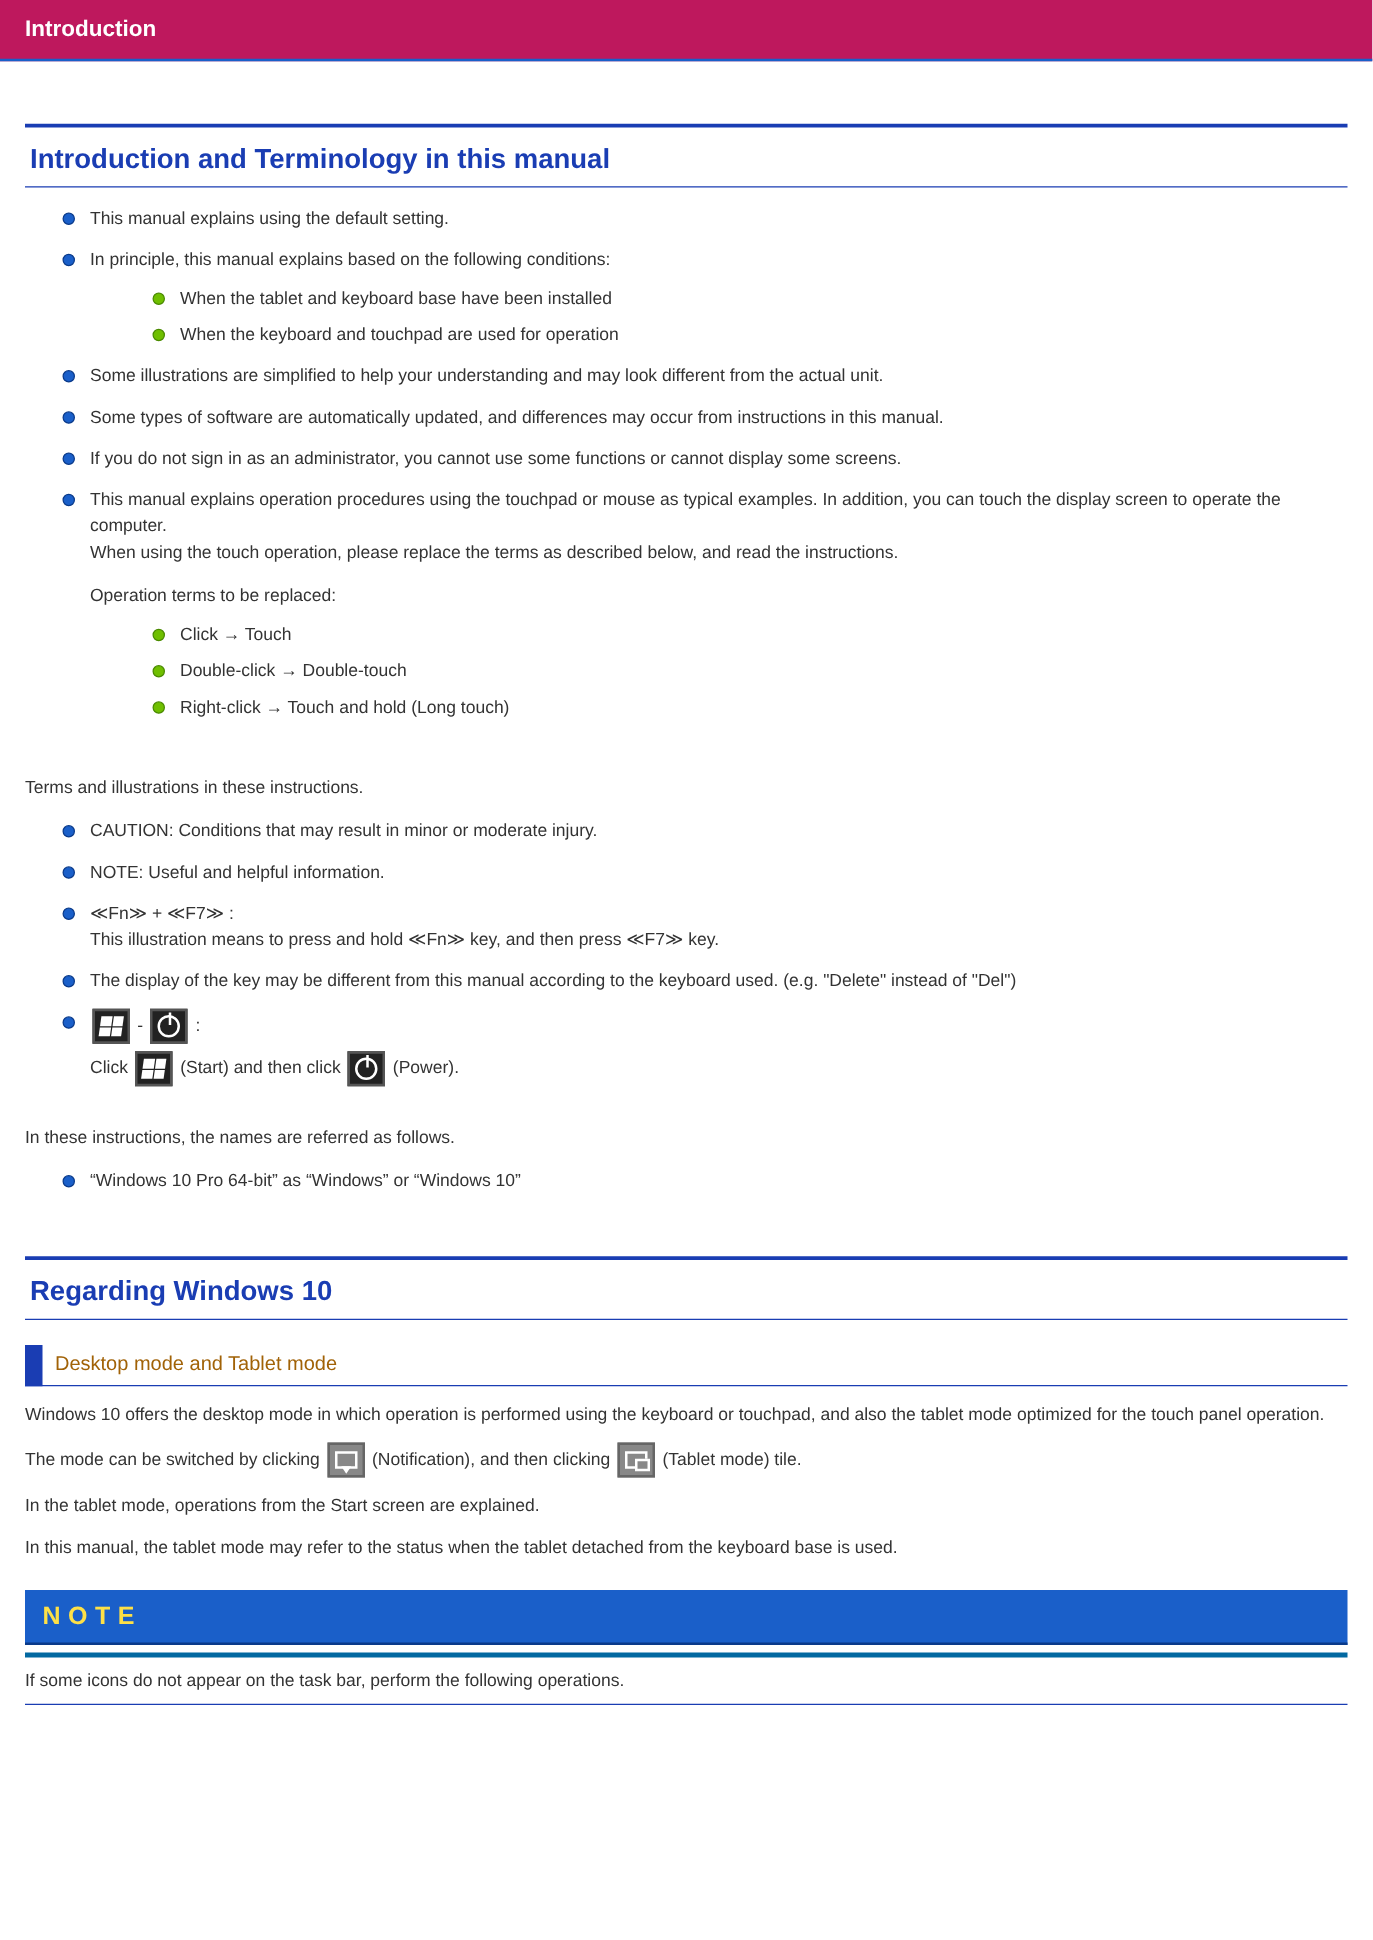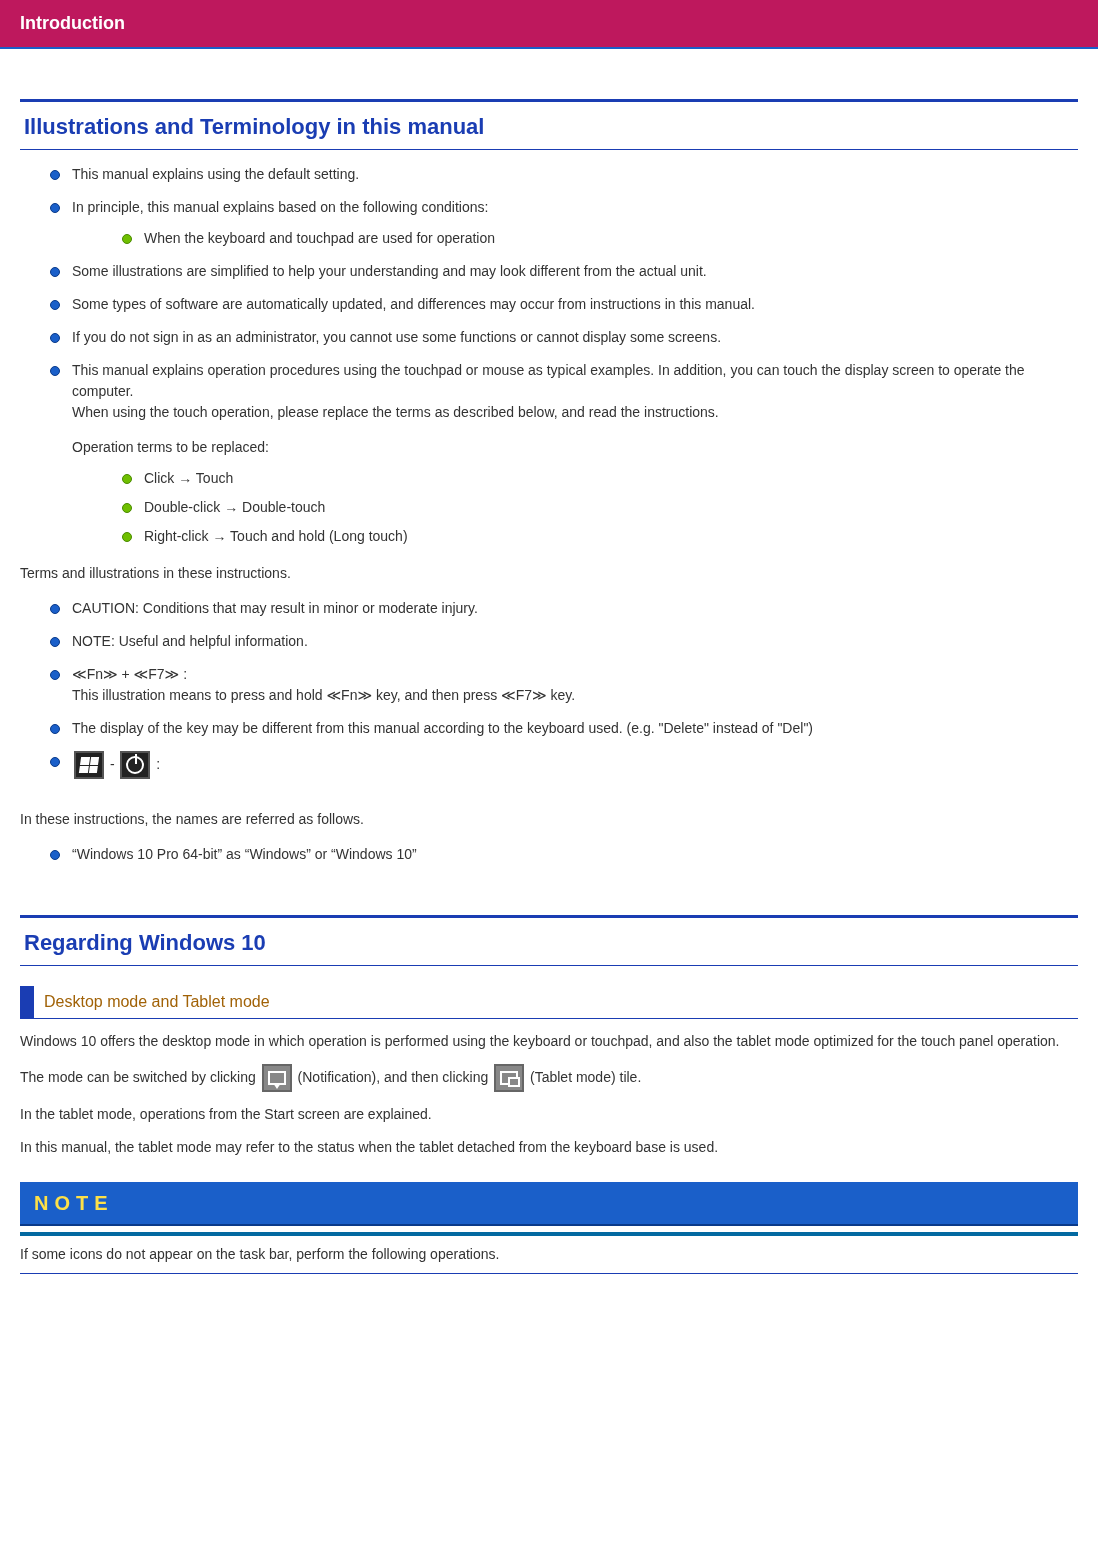--- a/index.html
+++ b/index.html
@@ -175,46 +175,47 @@
 </style>
 </head>
 <body>
 
 <div class="top-banner">
   <span>Introduction</span>
 </div>
 
 <div class="content-wrap">
 
-  <div class="section-title">Illustrations and Terminology in this manual</div>
+  <div class="section-title">Introduction and Terminology in this manual</div>
 
   <ul class="outer">
     <li><span>This manual explains using the default setting.</span></li>
     <li>
       <span>In principle, this manual explains based on the following conditions:</span>
       <ul class="inner">
+        <li><span>When the tablet and keyboard base have been installed</span></li>
         <li><span>When the keyboard and touchpad are used for operation</span></li>
       </ul>
     </li>
     <li><span>Some illustrations are simplified to help your understanding and may look different from the actual unit.</span></li>
     <li><span>Some types of software are automatically updated, and differences may occur from instructions in this manual.</span></li>
     <li><span>If you do not sign in as an administrator, you cannot use some functions or cannot display some screens.</span></li>
     <li>
       <span>This manual explains operation procedures using the touchpad or mouse as typical examples. In addition, you can touch the display screen to operate the computer.</span><br>
       <span>When using the touch operation, please replace the terms as described below, and read the instructions.</span>
       <div class="subtext" style="margin-top:14px;">Operation terms to be replaced:</div>
       <ul class="inner">
         <li><span>Click → Touch</span></li>
         <li><span>Double-click → Double-touch</span></li>
         <li><span>Right-click → Touch and hold (Long touch)</span></li>
       </ul>
     </li>
   </ul>
 
-  <div class="para" style="margin-top:16px;">Terms and illustrations in these instructions.</div>
+  <div class="para" style="margin-top:43px;">Terms and illustrations in these instructions.</div>
 
   <ul class="outer">
     <li><span>CAUTION: Conditions that may result in minor or moderate injury.</span></li>
     <li><span>NOTE: Useful and helpful information.</span></li>
     <li>
       <span>≪Fn≫ + ≪F7≫ :</span><br>
       <span>This illustration means to press and hold ≪Fn≫ key, and then press ≪F7≫ key.</span>
     </li>
     <li><span>The display of the key may be different from this manual according to the keyboard used. (e.g. "Delete" instead of "Del")</span></li>
     <li>
@@ -225,20 +226,36 @@
               <span></span>
               <span></span>
               <span></span>
             </span>
           </span>
         <span> - </span>
         <span class="icon-box">
             <span class="power-ring"></span>
           </span>
         <span> :</span>
+      </div>
+      <div class="icon-line">
+        <span>Click </span>
+        <span class="icon-box">
+            <span class="win-grid">
+              <span></span>
+              <span></span>
+              <span></span>
+              <span></span>
+            </span>
+          </span>
+        <span> (Start) and then click </span>
+        <span class="icon-box">
+            <span class="power-ring"></span>
+          </span>
+        <span> (Power).</span>
       </div>
     </li>
   </ul>
 
   <div class="para" style="margin-top:30px;">In these instructions, the names are referred as follows.</div>
   <ul class="outer">
     <li><span>“Windows 10 Pro 64-bit” as “Windows” or “Windows 10”</span></li>
   </ul>
 
   <div class="section-title">Regarding Windows 10</div>

